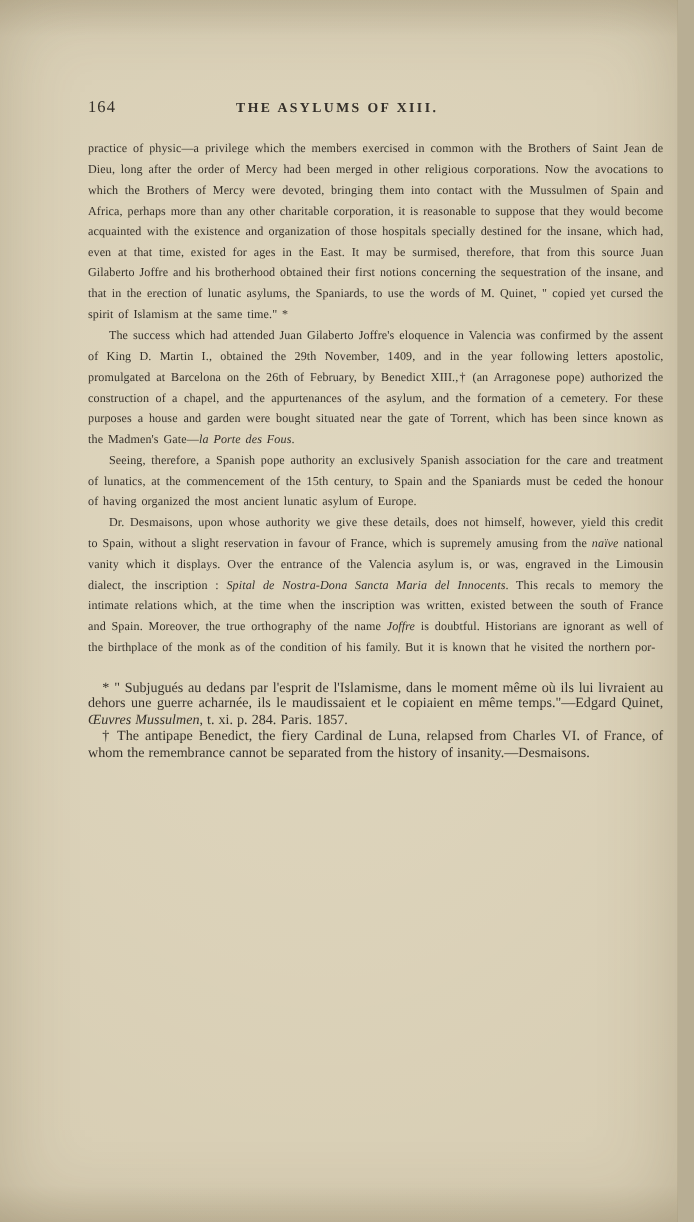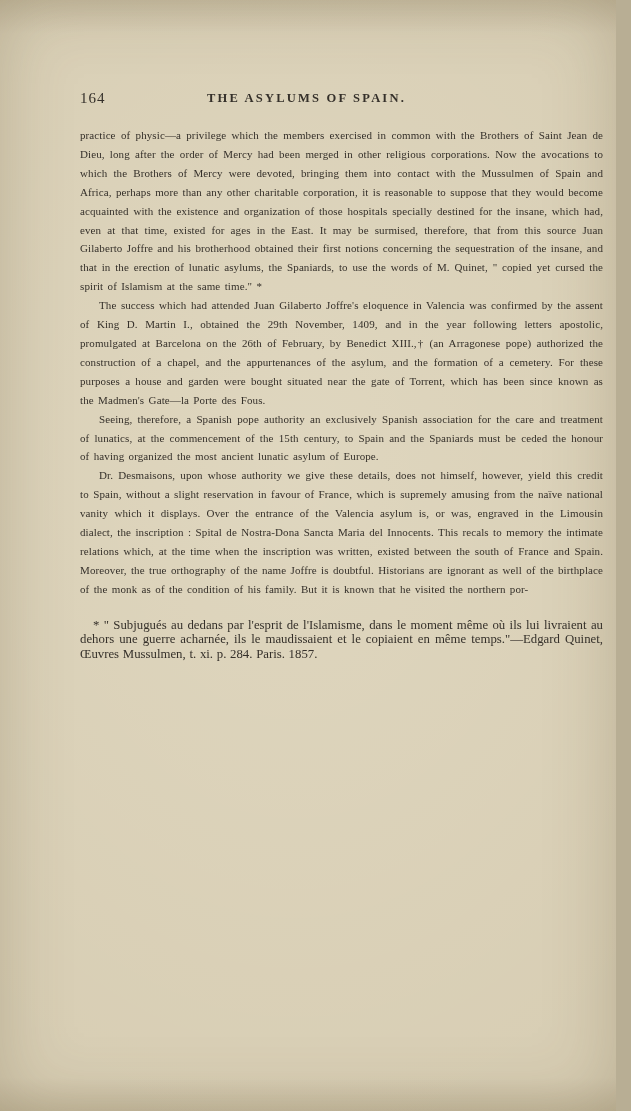--- a/index.html
+++ b/index.html
@@ -68,41 +68,42 @@
     margin-top: 19px;
   }
   .footnote {
     margin: 0;
     font-size: 12.8px;
     line-height: 14.8px;
     text-align: justify;
     text-indent: 13px;
     word-spacing: 0.5px;
   }
-  .it { }
+  .it { font-style: italic; }
 </style>
 </head>
 <body>
 
 <div class="page">
   <div class="text-block">
 
     <div class="page-header">
       <span class="page-number">164</span>
-      <span class="running-title">THE ASYLUMS OF SPAIN.</span>
+      <span class="running-title">THE ASYLUMS OF XIII.</span>
     </div>
 
     <div class="body-text">
       <p class="para noindent"><span>practice of physic—a privilege which the members exercised in common with the Brothers of Saint Jean de Dieu, long after the order of Mercy had been merged in other religious corporations. Now the avocations to which the Brothers of Mercy were devoted, bringing them into contact with the Mussulmen of Spain and Africa, perhaps more than any other charitable corporation, it is reasonable to suppose that they would become acquainted with the existence and organization of those hospitals specially destined for the insane, which had, even at that time, existed for ages in the East. It may be surmised, therefore, that from this source Juan Gilaberto Joffre and his brotherhood obtained their first notions concerning the sequestration of the insane, and that in the erection of lunatic asylums, the Spaniards, to use the words of M. Quinet, " copied yet cursed the spirit of Islamism at the same time." *</span></p>
 
       <p class="para"><span>The success which had attended Juan Gilaberto Joffre's eloquence in Valencia was confirmed by the assent of King D. Martin I., obtained the 29th November, 1409, and in the year following letters apostolic, promulgated at Barcelona on the 26th of February, by Benedict XIII.,† (an Arragonese pope) authorized the construction of a chapel, and the appurtenances of the asylum, and the formation of a cemetery. For these purposes a house and garden were bought situated near the gate of Torrent, which has been since known as the Madmen's Gate—</span><span class="it">la Porte des Fous</span><span>.</span></p>
 
       <p class="para"><span>Seeing, therefore, a Spanish pope authority an exclusively Spanish association for the care and treatment of lunatics, at the commencement of the 15th century, to Spain and the Spaniards must be ceded the honour of having organized the most ancient lunatic asylum of Europe.</span></p>
 
       <p class="para"><span>Dr. Desmaisons, upon whose authority we give these details, does not himself, however, yield this credit to Spain, without a slight reservation in favour of France, which is supremely amusing from the </span><span class="it">naïve</span><span> national vanity which it displays. Over the entrance of the Valencia asylum is, or was, engraved in the Limousin dialect, the inscription : </span><span class="it">Spital de Nostra-Dona Sancta Maria del Innocents</span><span>. This recals to memory the intimate relations which, at the time when the inscription was written, existed between the south of France and Spain. Moreover, the true orthography of the name </span><span class="it">Joffre</span><span> is doubtful. Historians are ignorant as well of the birthplace of the monk as of the condition of his family. But it is known that he visited the northern por-</span></p>
     </div>
 
     <div class="footnotes">
       <p class="footnote"><span>* " Subjugués au dedans par l'esprit de l'Islamisme, dans le moment même où ils lui livraient au dehors une guerre acharnée, ils le maudissaient et le copiaient en même temps."—Edgard Quinet, </span><span class="it">Œuvres Mussulmen</span><span>, t. xi. p. 284. Paris. 1857.</span></p>
+      <p class="footnote"><span>† The antipape Benedict, the fiery Cardinal de Luna, relapsed from Charles VI. of France, of whom the remembrance cannot be separated from the history of insanity.—Desmaisons.</span></p>
     </div>
 
   </div>
 </div>
 
 </body></html>

